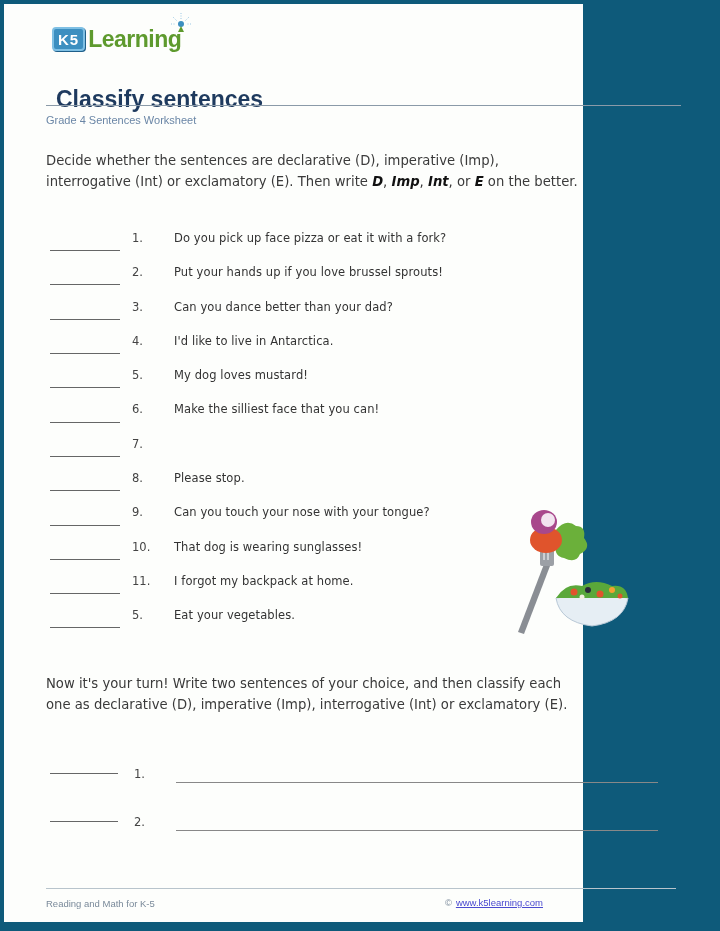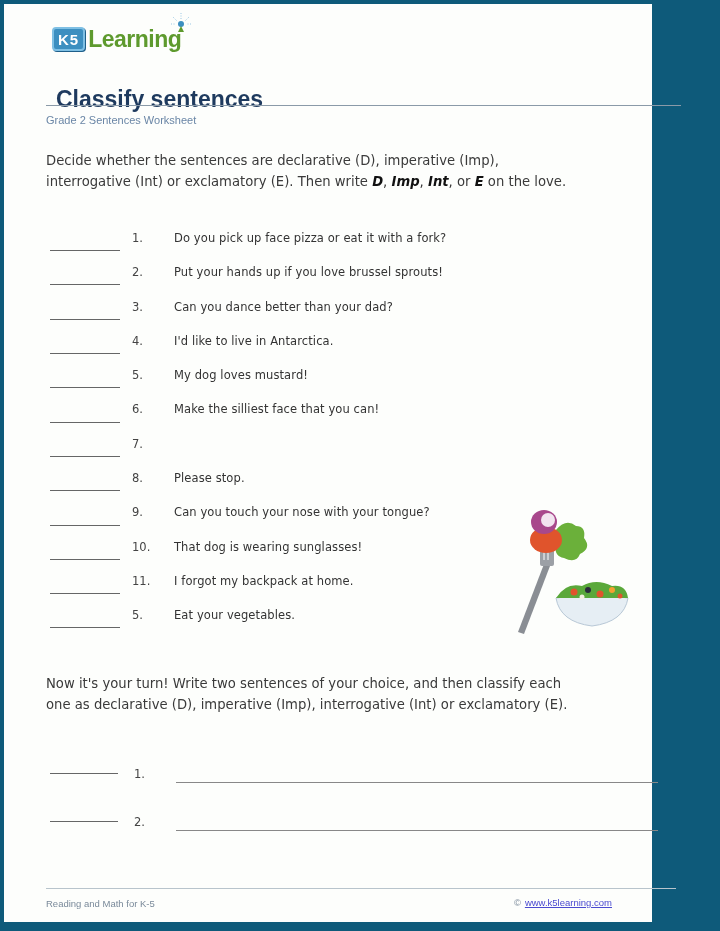--- a/index.html
+++ b/index.html
@@ -6,21 +6,21 @@
     body {
       width: 720px; height: 931px;
       background: #0e5a7a;
       position: relative;
       overflow: hidden;
       font-family: "DejaVu Sans", sans-serif;
     }
     .page {
       position: absolute;
       left: 4px; top: 4px;
-      width: 648px; height: 918px;
+      width: 579px; height: 918px;
       background: #fdfefc;
     }
     .logo {
       position: absolute; left: 48px; top: 18px;
       height: 34px; display: flex; align-items: center;
     }
     .logo-badge {
       display: inline-flex; align-items: center; justify-content: center;
       background: #3c8fc0; color: #fff;
       font-family: "Liberation Sans", sans-serif; font-weight: bold;
@@ -127,25 +127,25 @@
           <line x1="19" y1="5" x2="15" y2="9"></line>
           <line x1="1" y1="12" x2="6" y2="12"></line>
           <line x1="21" y1="12" x2="16" y2="12"></line>
         </g>
       </svg>
     </span>
   </div>
 
   <h1 class="title">Classify sentences</h1>
   <div class="title-rule"></div>
-  <div class="subtitle">Grade 2 Sentences Worksheet</div>
+  <div class="subtitle">Grade 4 Sentences Worksheet</div>
 
   <div class="instructions">
     <div>Decide whether the sentences are declarative (D), imperative (Imp),</div>
-    <div><span>interrogative (Int) or exclamatory (E). Then write </span><b>D</b><span>, </span><b>Imp</b><span>, </span><b>Int</b><span>, or </span><b>E</b><span> on the love.</span></div>
+    <div><span>interrogative (Int) or exclamatory (E). Then write </span><b>D</b><span>, </span><b>Imp</b><span>, </span><b>Int</b><span>, or </span><b>E</b><span> on the better.</span></div>
   </div>
 
   <div class="q-list">
     <div class="q-row">
         <div class="blank"></div>
         <span class="q-num">1.</span>
         <span class="q-text">Do you pick up face pizza or eat it with a fork?</span>
       </div>
     <div class="q-row">
         <div class="blank"></div>

